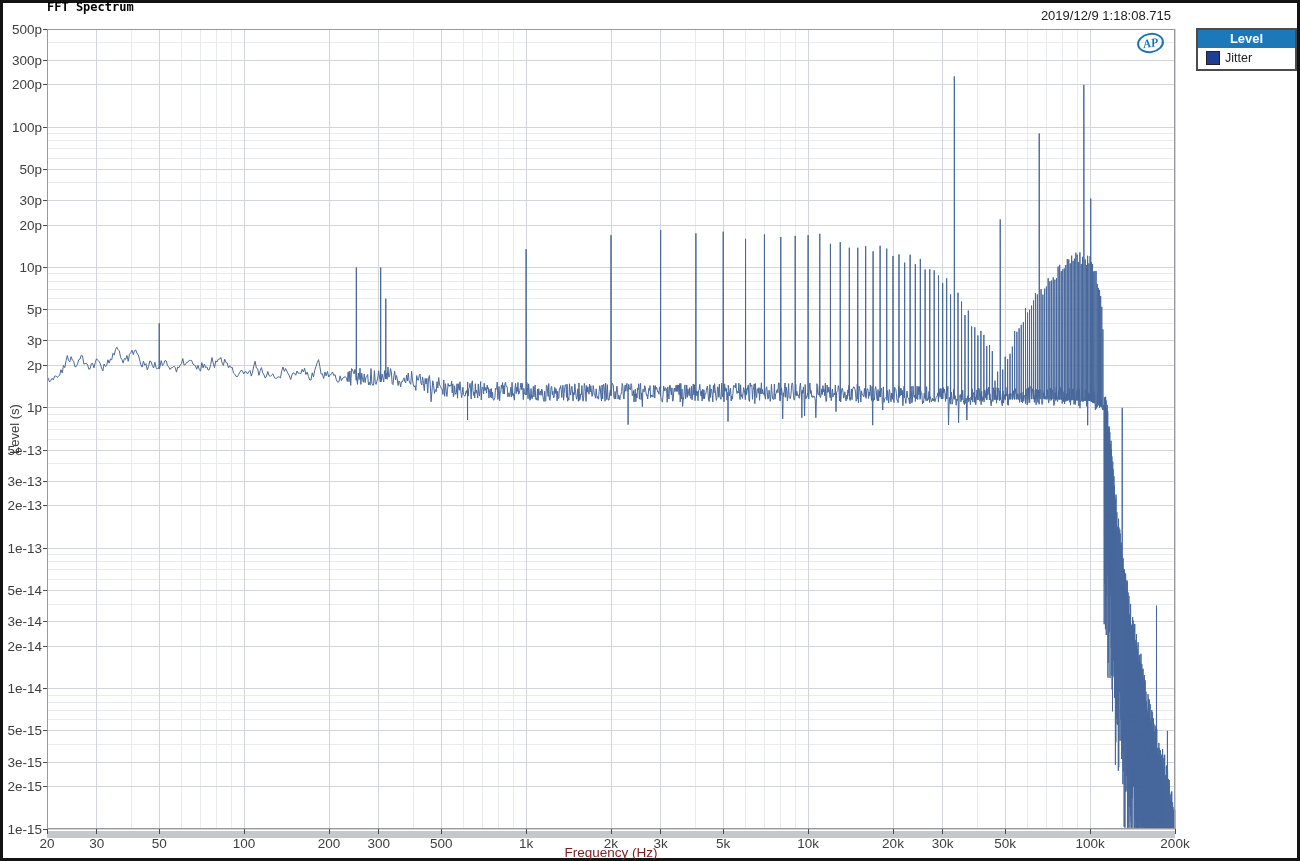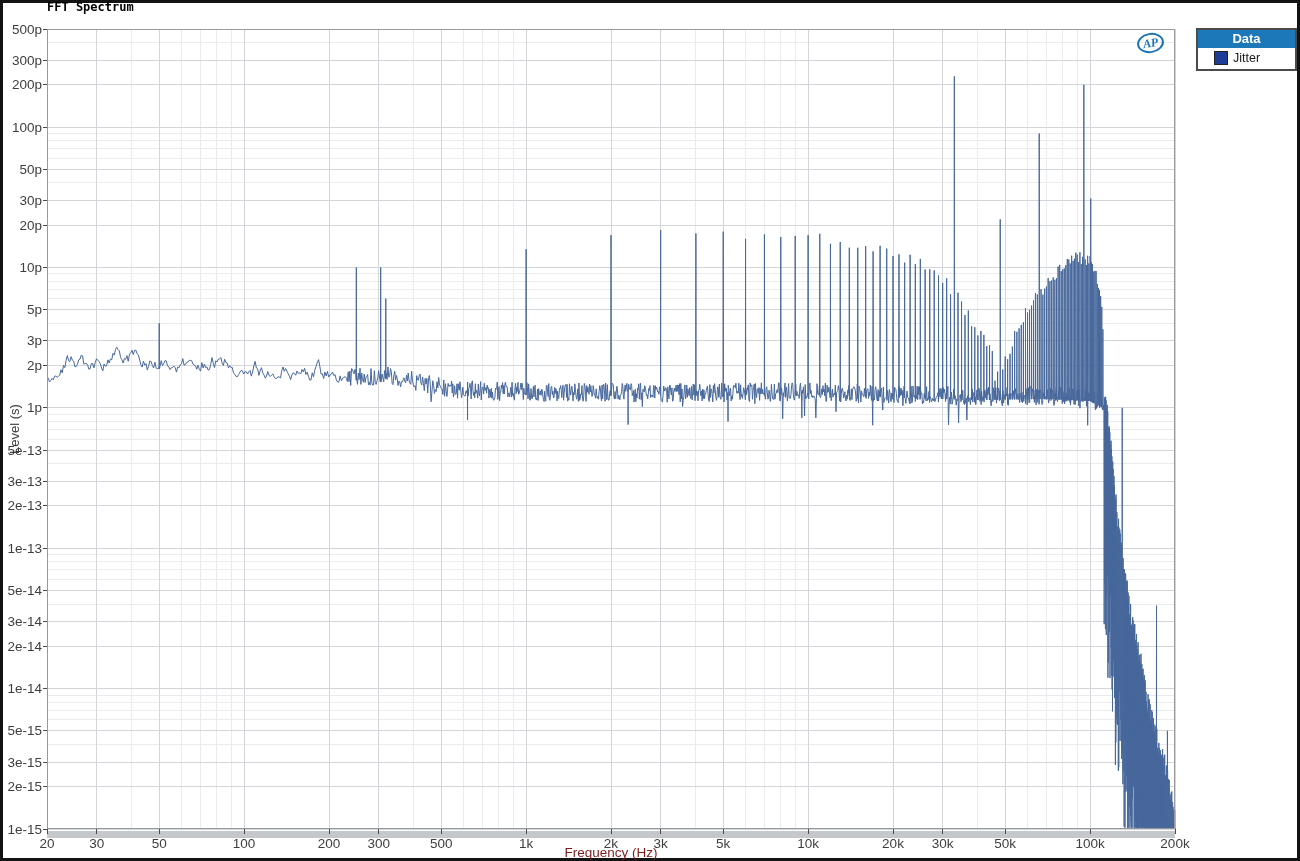--- a/index.html
+++ b/index.html
@@ -8,21 +8,21 @@
   .title{position:absolute;left:47px;top:0px;width:1128px;text-align:left;
          font-family:"DejaVu Sans Mono",monospace;font-weight:700;font-size:12px;color:#000;}
   .timestamp{position:absolute;left:47px;top:8px;width:1124px;text-align:right;
              font-size:13px;color:#1c1c1c;}
   .ylabel{position:absolute;left:14px;top:429px;transform:translate(-50%,-50%) rotate(-90deg);
           white-space:nowrap;font-size:13px;color:#3e3e3e;}
   .xlabel{position:absolute;left:47px;top:845px;width:1128px;text-align:center;
           font-size:13.5px;color:#7f1d1d;}
   .legend{position:absolute;left:1196px;top:28px;width:101px;border:2px solid #4b4b4b;background:#fff;box-sizing:border-box;}
   .legend-header{color:#fff;font-weight:bold;font-size:13px;text-align:center;padding:1px 0 2px 0;}
-  .legend-item{display:flex;align-items:center;gap:5px;padding:3px 6px 4px 16px;background:#fff;}
+  .legend-item{display:flex;align-items:center;gap:5px;padding:3px 6px 4px 8px;background:#fff;}
   .legend-item .swatch{width:12px;height:12px;border:1px solid #222;flex:0 0 auto;}
   .legend-item .lbl{font-size:12.5px;color:#1a1a1a;}
   .ap-logo{position:absolute;left:1137px;top:33px;width:27px;height:20px;border:2px solid #1a72b8;
            border-radius:50%;transform:rotate(-10deg);color:#1a72b8;box-sizing:border-box;
            font-style:italic;font-weight:bold;font-size:12px;line-height:16px;text-align:center;
            font-family:"Liberation Serif",serif;}
   .tlab{font-family:"Liberation Sans",sans-serif;font-size:13.5px;fill:#3e3e3e;}
   svg#plot{position:absolute;left:0;top:0;}
 </style>
 </head>
@@ -208,27 +208,28 @@
         <text x="42" y="766.5235106545009" text-anchor="end" class="tlab">3e-15</text>
         <text x="42" y="791.2425400821629" text-anchor="end" class="tlab">2e-15</text>
         <text x="42" y="833.5" text-anchor="end" class="tlab">1e-15</text>
       </g>
       <path d="M47.00 378.97L48.27 378.23L49.54 381.97L50.81 380.38L52.08 378.38L53.34 379.87L54.61 376.15L55.88 375.97L57.15 377.40L58.42 376.25L59.69 375.25L60.96 369.72L62.23 372.86L63.50 365.38L64.77 367.62L66.03 360.75L67.30 355.51L68.57 360.66L69.84 361.75L71.11 356.67L72.38 360.19L73.65 361.10L74.92 366.82L76.19 366.52L77.46 364.17L78.72 359.74L79.99 359.10L81.26 355.21L82.53 355.87L83.80 363.94L85.07 363.72L86.34 363.29L87.61 365.03L88.88 369.24L90.15 368.67L91.41 363.48L92.68 363.47L93.95 367.85L95.22 362.62L96.49 358.79L97.76 360.14L99.03 361.52L100.30 363.80L101.57 368.09L102.84 370.87L104.10 363.99L105.37 366.34L106.64 365.66L107.91 359.82L109.18 363.12L110.45 358.94L111.72 359.77L112.99 353.28L114.26 355.08L115.53 349.47L116.79 347.24L118.06 349.62L119.33 350.92L120.60 357.49L121.87 359.51L123.14 363.05L124.41 358.59L125.68 359.27L126.95 355.53L128.22 361.32L129.48 354.24L130.75 352.76L132.02 350.21L133.29 354.59L134.56 350.43L135.83 350.11L137.10 353.77L138.37 354.85L139.64 359.92L140.91 364.89L142.17 367.08L143.44 361.12L144.71 365.16L145.98 363.60L147.25 369.82L148.52 366.58L149.79 360.99L151.06 361.49L152.33 365.48L153.60 368.00L154.86 362.21L156.13 367.78L157.40 369.13L158.67 367.50L159.08 368.74L159.22 323.36L159.36 368.74L159.94 366.63L161.21 360.61L162.48 365.56L163.75 363.62L165.02 360.54L166.29 361.01L167.55 365.73L168.82 367.04L170.09 369.53L171.36 367.71L172.63 367.46L173.90 366.13L175.17 367.55L176.44 372.12L177.71 367.03L178.98 367.65L180.24 365.02L181.51 363.69L182.78 358.57L184.05 365.14L185.32 364.64L186.59 362.51L187.86 362.13L189.13 360.36L190.40 360.41L191.67 360.63L192.93 363.97L194.20 364.93L195.47 365.78L196.74 369.21L198.01 365.37L199.28 369.30L200.55 371.14L201.82 362.54L203.09 367.93L204.36 364.05L205.62 367.71L206.89 366.90L208.16 370.15L209.43 369.54L210.70 364.44L211.97 357.58L213.24 363.11L214.51 367.60L215.78 360.92L217.05 361.92L218.31 359.17L219.58 359.07L220.85 357.49L222.12 363.10L223.39 365.44L224.66 359.23L225.93 362.44L227.20 363.05L228.47 367.88L229.74 365.74L231.00 367.67L232.27 367.50L233.54 373.08L234.81 374.22L236.08 376.42L237.35 376.67L238.62 374.62L239.89 372.17L241.16 370.36L242.43 370.80L243.69 373.93L244.96 371.76L246.23 371.82L247.50 373.93L248.77 371.81L250.04 370.45L251.31 376.11L252.58 372.02L253.85 365.69L255.12 361.29L256.38 367.99L257.65 368.77L258.92 375.33L260.19 370.53L261.46 367.67L262.73 372.73L264.00 374.97L265.27 378.12L266.54 376.02L267.81 371.48L269.07 375.57L270.34 376.36L271.61 375.08L272.88 373.84L274.15 376.87L275.42 378.53L276.69 378.37L277.96 376.69L279.23 377.04L280.50 377.95L281.76 370.56L283.03 366.99L284.30 371.36L285.57 368.53L286.84 371.10L288.11 373.50L289.38 375.98L290.65 379.59L291.92 375.01L293.19 372.89L294.45 373.33L295.72 375.23L296.99 371.00L298.26 373.25L299.53 373.14L300.80 373.73L302.07 369.40L303.34 371.91L304.61 368.32L305.88 374.56L307.15 372.17L308.41 376.24L309.68 379.97L310.95 380.10L312.22 372.82L313.49 376.82L314.76 370.21L316.03 366.42L317.30 362.57L318.57 359.65L319.84 366.43L321.10 374.05L322.37 373.77L323.64 378.59L324.91 372.09L326.18 375.99L327.45 371.45L328.72 377.02L329.99 374.94L331.26 374.27L332.53 371.99L333.79 375.56L335.06 374.57L336.33 379.90L337.60 382.09L338.87 381.96L340.14 375.85L341.41 380.66L342.68 378.07L343.95 377.53L345.22 376.51L346.48 378.17L347.33 381.49L348.18 371.78L349.02 381.74L349.87 371.00L350.71 385.41L351.56 368.60L352.41 369.28L353.25 372.19L354.10 373.94L354.94 369.33L355.79 372.28L356.19 380.20L356.33 267.50L356.47 380.20L356.64 376.13L357.48 384.36L358.33 373.01L359.17 379.58L360.02 368.21L360.87 384.40L361.71 373.11L362.56 379.42L363.40 382.17L364.25 373.97L365.10 382.56L365.94 377.22L366.79 376.49L367.63 374.53L368.48 384.86L369.33 382.31L370.17 385.22L371.02 368.58L371.86 383.12L372.71 385.15L373.56 385.07L374.40 370.64L375.25 382.55L376.09 384.43L376.94 381.05L377.79 378.11L378.63 370.75L379.48 377.04L380.32 382.00L380.54 379.07L380.68 267.50L380.82 379.07L381.17 381.79L382.02 374.01L382.86 377.91L383.71 381.97L384.55 370.59L385.40 377.97L385.65 378.70L385.79 298.64L385.93 378.70L386.25 373.30L387.09 379.35L387.94 366.96L388.78 377.13L389.63 376.49L390.48 368.55L391.32 371.66L392.17 383.49L393.01 384.63L393.86 375.47L394.71 371.29L395.55 380.06L396.40 375.49L397.24 378.77L398.09 385.52L398.94 380.95L399.78 382.31L400.63 386.83L401.47 381.66L402.32 381.83L403.17 379.84L404.01 377.81L404.86 381.79L405.70 382.86L406.55 374.99L407.40 381.00L408.24 373.03L409.09 380.88L409.93 382.97L410.78 384.30L411.63 371.24L412.47 380.11L413.32 384.86L414.16 386.98L415.01 385.67L415.86 390.41L416.70 375.60L417.55 379.87L418.39 380.25L419.24 375.28L420.09 374.04L420.93 383.06L421.78 384.93L422.62 376.93L423.47 383.65L424.32 390.65L425.16 378.42L426.01 384.04L426.85 378.39L427.70 393.02L428.55 378.40L429.39 375.53L430.24 384.12L431.08 401.75L431.93 391.85L432.78 380.74L433.62 385.40L434.47 393.46L435.31 389.58L436.16 391.68L437.01 381.72L437.85 387.91L438.70 377.56L439.54 384.84L440.39 386.27L441.24 388.41L442.08 388.95L442.93 394.46L443.77 379.97L444.62 396.25L445.47 383.70L446.31 391.85L446.90 396.50L447.50 390.72L448.09 383.44L448.68 386.17L449.27 385.04L449.87 386.41L450.46 384.99L451.05 385.66L451.64 381.11L452.23 392.94L452.83 383.83L453.42 396.91L454.01 394.97L454.60 385.77L455.20 392.32L455.79 394.37L456.38 392.64L456.97 383.81L457.56 398.21L458.16 383.71L458.75 388.54L459.34 390.22L459.93 381.77L460.52 386.70L461.12 394.30L461.71 397.66L462.30 392.53L462.89 387.23L463.49 394.58L464.08 395.19L464.67 396.18L465.26 395.80L465.85 391.48L466.45 390.68L467.04 393.37L467.43 389.65L467.56 419.97L467.63 382.02L467.70 389.65L468.22 396.07L468.82 388.26L469.41 387.57L470.00 383.35L470.59 388.79L471.18 399.06L471.78 382.91L472.37 380.83L472.96 390.36L473.55 395.45L474.15 391.93L474.74 397.91L475.33 383.75L475.92 393.35L476.51 390.06L477.11 392.72L477.70 398.10L478.29 383.93L478.88 393.21L479.48 396.08L480.07 389.74L480.66 381.59L481.25 399.94L481.84 390.09L482.44 386.97L483.03 387.58L483.62 394.06L484.21 383.25L484.81 390.43L485.40 390.25L485.99 387.32L486.58 393.14L487.17 385.13L487.77 388.89L488.36 387.73L488.95 398.08L489.54 390.26L490.13 389.15L490.73 397.26L491.32 388.52L491.91 398.17L492.50 392.26L493.10 399.11L493.69 400.31L494.28 398.96L494.87 397.84L495.46 388.31L496.06 389.44L496.65 388.73L497.24 382.06L497.83 399.45L498.43 393.79L499.02 386.53L499.61 400.69L500.20 392.04L500.79 392.09L501.39 385.08L501.98 388.26L502.57 382.59L503.16 393.79L503.76 385.56L504.35 394.07L504.94 383.65L505.53 382.21L506.12 386.66L506.72 386.18L507.31 388.01L507.90 396.92L508.49 393.17L509.09 393.15L509.68 396.58L510.27 391.57L510.86 387.24L511.45 397.06L512.05 382.32L512.64 395.45L513.23 393.46L513.82 397.12L514.42 400.20L515.01 387.86L515.60 383.39L516.19 393.66L516.78 387.31L517.38 391.42L517.97 382.41L518.56 394.29L519.15 393.43L519.74 390.62L520.34 387.66L520.93 382.99L521.52 389.53L522.11 383.24L522.71 387.79L523.30 399.60L523.89 388.26L524.48 393.96L525.07 393.56L525.67 394.00L525.97 395.00L526.11 249.20L526.25 395.00L526.26 393.62L526.85 382.43L527.44 387.45L528.04 398.72L528.63 383.87L529.22 391.93L529.81 400.26L530.40 399.93L531.00 388.48L531.59 397.10L532.18 398.86L532.77 394.32L533.37 386.37L533.96 396.95L534.55 389.34L535.14 385.11L535.73 399.24L536.33 398.30L536.92 400.11L537.51 388.97L538.10 400.41L538.70 388.67L539.29 394.54L539.88 394.38L540.47 390.94L541.06 395.35L541.66 389.07L542.25 390.17L542.84 396.25L543.43 399.37L544.03 401.38L544.62 391.29L545.21 401.36L545.80 400.70L546.39 385.38L546.99 385.34L547.58 391.84L548.17 396.50L548.76 383.60L549.35 399.17L549.95 400.37L550.54 394.54L551.13 386.71L551.72 386.37L552.32 394.63L552.91 391.16L553.50 398.05L554.09 397.16L554.68 387.42L555.28 393.59L555.87 388.57L556.46 390.45L557.05 400.84L557.65 391.30L558.24 398.47L558.83 398.32L559.42 388.50L560.01 388.99L560.61 385.60L561.20 389.72L561.79 397.58L562.38 389.15L562.98 385.13L563.57 400.20L564.16 393.61L564.75 387.68L565.34 385.10L565.94 384.43L566.53 397.37L567.12 384.35L567.71 401.19L568.31 397.76L568.90 399.80L569.49 383.78L570.08 391.02L570.67 395.06L571.27 389.29L571.86 386.32L572.45 390.96L573.04 400.92L573.64 392.51L574.23 394.61L574.82 383.83L575.41 389.71L576.00 395.86L576.60 399.18L577.19 396.21L577.78 388.86L578.37 401.33L578.96 382.97L579.56 400.32L580.15 398.85L580.74 393.94L581.33 394.77L581.93 385.57L582.52 398.53L583.11 401.20L583.70 397.12L584.29 383.44L584.89 386.10L585.48 391.26L586.07 401.37L586.66 385.50L587.26 392.24L587.85 386.89L588.44 391.29L589.03 394.25L589.62 384.07L590.22 391.89L590.81 385.67L591.40 390.94L591.99 396.43L592.59 395.09L593.18 385.58L593.77 389.83L594.36 394.87L594.95 395.35L595.55 398.19L596.14 388.80L596.73 395.41L597.32 398.25L597.92 396.36L598.51 399.20L599.10 391.68L599.69 385.68L600.28 387.93L600.88 396.03L601.47 400.98L602.06 385.03L602.65 398.86L603.25 384.84L603.84 384.13L604.43 390.75L605.02 401.34L605.61 383.01L606.21 392.05L606.80 399.65L607.39 384.69L607.98 397.84L608.57 400.28L609.17 399.85L609.76 393.08L610.35 390.11L610.86 395.60L610.94 383.76L611.00 235.15L611.14 395.60L611.54 389.25L612.13 383.19L612.72 384.39L613.31 384.79L613.90 397.28L614.50 399.09L615.09 391.53L615.68 398.71L616.27 392.08L616.87 386.23L617.46 389.43L618.05 399.11L618.64 395.13L619.23 396.50L619.83 399.81L620.42 395.06L621.01 394.34L621.60 391.68L622.20 383.46L622.79 385.78L623.38 396.04L623.97 399.12L624.56 389.86L625.16 384.91L625.75 391.31L626.34 386.88L626.93 383.30L627.53 391.46L627.98 392.59L628.12 424.60L628.12 397.33L628.25 392.59L628.71 384.31L629.30 387.53L629.89 389.47L630.49 389.77L631.08 383.65L631.67 385.55L632.26 395.67L632.86 393.51L633.45 390.55L634.04 402.06L634.63 393.40L635.22 389.29L635.82 401.66L636.41 393.66L637.00 397.98L637.59 388.35L638.18 389.52L638.78 383.73L639.37 399.16L639.96 389.12L640.55 383.30L641.15 399.66L641.74 392.85L642.33 406.63L642.92 389.12L643.51 389.54L644.11 392.08L644.70 385.67L645.29 387.30L645.88 391.68L646.48 395.60L647.07 394.65L647.66 399.01L648.25 394.23L648.84 388.39L649.44 390.42L650.03 385.65L650.62 397.54L651.21 395.01L651.81 396.42L652.40 395.09L652.99 397.18L653.58 385.33L654.17 386.44L654.77 398.11L655.36 385.63L655.95 389.48L656.54 387.22L657.14 389.31L657.73 392.02L658.32 391.58L658.91 394.18L659.50 386.92L660.10 388.25L660.52 395.95L660.66 229.99L660.69 389.58L660.80 395.95L661.28 400.70L661.87 401.52L662.47 401.91L663.06 395.12L663.65 386.09L664.24 388.68L664.83 391.13L665.43 387.73L666.02 388.10L666.61 389.95L667.20 402.23L667.79 386.85L668.39 393.58L668.98 398.98L669.57 385.43L670.16 385.17L670.76 391.07L671.35 395.01L671.94 387.85L672.53 401.09L673.12 400.81L673.72 391.72L674.31 388.05L674.90 391.64L675.49 390.38L676.09 385.23L676.68 391.47L677.27 384.86L677.86 391.46L678.45 385.17L679.05 394.72L679.64 383.62L680.23 401.89L680.82 383.38L681.42 398.89L682.01 388.95L682.60 406.45L683.19 400.34L683.78 396.70L684.38 388.85L684.97 384.87L685.56 398.79L686.15 395.50L686.75 384.97L687.34 397.33L687.93 388.84L688.52 393.09L689.11 395.65L689.71 387.69L690.30 396.62L690.89 398.43L691.48 386.25L692.08 399.90L692.67 393.54L693.26 383.95L693.85 395.08L694.44 384.77L695.04 400.64L695.63 390.93L695.75 395.72L695.89 233.38L696.03 395.72L696.22 390.81L696.81 392.98L697.40 391.58L698.00 400.76L698.59 390.29L699.18 389.29L699.77 384.29L700.37 391.90L700.96 395.90L701.55 390.83L702.14 401.04L702.73 389.03L703.33 398.66L703.92 389.87L704.51 398.78L705.10 393.83L705.70 393.91L706.29 390.72L706.88 387.76L707.47 386.07L708.06 393.85L708.66 400.31L709.25 401.52L709.84 384.61L710.43 397.50L711.03 388.82L711.62 390.13L712.21 394.78L712.80 401.93L713.39 385.51L713.99 392.92L714.58 383.65L715.17 389.94L715.76 395.98L716.36 400.36L716.95 397.66L717.54 386.88L718.13 387.58L718.72 397.26L719.32 384.13L719.91 395.68L720.50 398.94L721.09 399.37L721.69 383.02L722.28 394.42L722.87 396.93L723.08 395.55L723.22 231.66L723.36 395.55L723.46 393.87L724.05 401.89L724.65 383.80L725.24 391.29L725.83 387.86L726.42 388.64L727.01 400.16L727.61 393.70L727.89 392.39L728.02 421.48L728.16 392.39L728.20 385.27L728.79 388.46L729.38 395.81L729.98 391.56L730.57 388.29L731.16 400.98L731.75 395.89L732.34 399.21L732.94 393.19L733.53 385.50L734.12 386.48L734.71 385.57L735.31 387.80L735.90 383.23L736.49 391.07L737.08 393.49L737.67 391.12L738.27 392.98L738.86 383.19L739.45 391.33L740.04 399.60L740.64 384.77L741.23 396.57L741.82 394.51L742.41 398.49L743.00 393.99L743.60 387.66L744.19 389.98L744.78 393.13L745.37 399.72L745.41 395.40L745.55 238.84L745.69 395.40L745.97 388.38L746.56 394.64L747.15 390.57L747.74 387.09L748.33 384.85L748.93 400.07L749.52 401.53L750.11 382.92L750.70 386.49L751.30 385.08L751.89 385.12L752.48 399.28L753.07 390.34L753.66 387.88L754.26 383.94L754.85 403.67L755.44 383.49L756.03 394.17L756.62 397.62L757.22 389.77L757.81 388.53L758.40 393.30L758.99 387.58L759.59 400.38L760.18 388.45L760.77 393.80L761.36 382.74L761.95 394.03L762.55 389.40L763.14 393.42L763.73 393.27L764.29 395.28L764.32 392.76L764.43 234.43L764.57 395.28L764.92 396.03L765.51 399.19L766.10 388.16L766.69 386.77L767.28 392.11L767.88 399.14L768.47 397.93L769.06 390.20L769.65 394.60L770.25 401.38L770.84 396.26L771.43 384.27L772.02 393.03L772.61 398.74L773.21 399.52L773.80 399.16L774.39 383.98L774.98 399.21L775.58 393.96L776.17 393.54L776.76 390.46L777.35 389.43L777.94 392.66L778.54 382.82L779.13 382.96L779.72 400.33L780.31 401.09L780.64 395.18L780.78 236.97L780.91 389.04L780.92 395.18L781.50 387.84L782.09 393.52L782.68 418.79L783.27 392.74L783.87 396.58L784.46 388.64L785.05 382.97L785.64 397.42L786.23 387.09L786.83 391.83L787.42 401.05L788.01 394.07L788.60 383.56L789.20 397.83L789.79 398.22L790.38 398.42L790.97 394.51L791.56 385.74L792.16 382.92L792.75 384.45L793.34 394.05L793.93 399.14L794.53 400.17L795.07 395.09L795.12 387.97L795.21 235.87L795.35 395.09L795.71 384.26L796.30 395.80L796.89 391.33L797.49 395.38L798.08 394.64L798.67 396.41L799.26 398.39L799.86 386.79L800.45 383.03L801.04 392.28L801.63 399.81L801.69 391.92L801.83 417.78L801.96 391.92L802.22 389.98L802.82 393.32L803.41 386.86L804.00 394.24L804.59 416.00L805.19 384.51L805.78 398.94L806.37 396.40L806.96 397.32L807.55 393.17L807.97 395.00L808.11 235.15L808.15 385.12L808.25 395.00L808.74 398.93L809.33 386.68L809.92 382.95L810.52 393.48L811.11 390.50L811.70 396.66L812.29 395.72L812.88 397.66L813.48 396.14L814.07 396.15L814.66 397.22L815.25 399.95L815.84 417.80L816.44 398.61L817.03 383.70L817.62 392.94L818.21 394.90L818.81 394.61L819.40 385.46L819.64 395.33L819.78 233.81L819.92 395.33L819.99 397.05L820.58 397.49L821.17 394.74L821.77 388.86L822.36 394.50L822.95 385.61L823.54 391.82L824.14 389.30L824.73 395.74L825.32 383.13L825.91 401.53L826.50 401.10L827.10 385.07L827.69 392.43L828.28 392.06L828.87 387.08L829.47 391.80L830.06 397.73L830.30 395.63L830.44 243.81L830.58 395.63L830.65 390.21L831.24 400.63L831.83 396.80L832.43 388.97L833.02 396.88L833.61 394.73L834.20 393.24L834.80 395.00L835.39 385.01L835.98 411.63L836.57 392.80L837.16 391.53L837.76 390.53L838.35 385.68L838.94 388.49L839.53 401.04L840.10 395.91L840.13 387.19L840.24 242.07L840.38 395.91L840.72 401.98L841.31 393.74L841.90 388.58L842.49 388.34L843.09 392.41L843.68 398.09L844.27 395.69L844.86 391.75L845.45 397.83L846.05 401.03L846.64 395.27L847.23 399.20L847.82 389.86L848.42 393.11L849.01 385.23L849.18 396.16L849.32 247.69L849.46 396.16L849.60 399.50L850.19 400.52L850.78 396.51L851.38 388.93L851.97 399.66L852.56 389.31L853.15 387.99L853.75 386.73L854.34 387.22L854.93 389.07L855.52 391.91L856.11 401.25L856.71 399.08L857.30 383.89L857.63 396.40L857.77 247.76L857.89 398.77L857.91 396.40L858.48 402.75L859.08 386.16L859.67 388.33L860.26 392.88L860.85 402.10L861.44 390.81L862.04 393.51L862.63 394.80L863.22 395.63L863.81 396.78L864.41 388.35L865.00 395.41L865.53 396.62L865.59 396.79L865.67 246.19L865.81 396.62L866.18 398.42L866.77 390.20L867.37 388.84L867.96 389.08L868.55 398.47L869.14 392.07L869.74 395.64L870.33 385.00L870.92 394.00L871.51 400.39L872.10 386.29L872.70 425.19L872.96 396.83L873.10 251.34L873.24 396.83L873.29 401.16L873.88 398.41L874.47 399.93L875.06 389.40L875.66 386.66L876.25 390.42L876.84 399.24L877.43 400.97L878.03 389.52L878.62 400.91L879.21 391.20L879.80 395.05L879.96 397.03L880.10 245.81L880.24 397.03L880.39 390.48L880.99 390.50L881.58 388.28L882.17 400.71L882.76 410.03L883.36 386.92L883.95 402.43L884.54 398.74L885.13 398.36L885.72 397.83L886.32 397.64L886.58 397.22L886.72 248.60L886.86 397.22L886.91 400.45L887.50 390.53L888.09 395.66L888.69 403.09L889.28 389.52L889.87 392.05L890.46 398.51L891.05 401.77L891.65 393.02L892.24 399.32L892.83 393.62L892.86 397.39L893.00 255.95L893.14 397.39L893.42 398.12L894.02 402.54L894.61 387.31L895.20 388.35L895.79 389.25L896.38 393.50L896.98 400.50L897.57 400.03L898.16 402.73L898.75 386.21L898.83 397.57L898.98 254.37L899.12 397.57L899.35 396.49L899.94 387.93L900.53 395.54L901.12 388.32L901.71 394.84L902.31 390.32L902.90 405.73L903.49 394.24L904.08 386.18L904.53 397.74L904.67 262.63L904.67 386.05L904.81 397.74L905.27 398.50L905.86 403.39L906.45 395.91L907.04 391.02L907.64 397.22L908.23 397.93L908.82 399.04L909.41 402.73L909.98 397.90L910.00 403.94L910.12 254.75L910.26 397.90L910.60 390.32L911.19 386.33L911.78 402.86L912.37 401.82L912.97 386.03L913.56 394.71L914.15 397.19L914.74 395.02L915.19 398.05L915.33 264.13L915.33 401.46L915.47 398.05L915.93 396.72L916.52 398.58L917.11 386.16L917.70 399.67L918.30 386.63L918.89 394.65L919.48 386.62L920.07 399.38L920.19 398.20L920.33 258.93L920.47 398.20L920.66 390.58L921.26 393.71L921.85 393.36L922.44 403.84L923.03 401.07L923.63 402.75L924.22 393.44L924.81 397.93L924.99 398.34L925.13 269.47L925.27 398.34L925.40 395.71L925.99 400.76L926.59 386.70L927.18 400.84L927.77 398.49L928.36 399.38L928.96 391.41L929.55 402.46L929.61 398.47L929.75 269.32L929.89 398.47L930.14 396.73L930.73 398.34L931.32 401.83L931.92 400.37L932.51 398.16L933.10 401.05L933.69 398.87L934.07 398.60L934.21 270.34L934.28 389.01L934.35 398.60L934.88 401.68L935.47 399.91L936.06 397.66L936.65 396.45L937.25 396.06L937.84 392.86L938.36 398.73L938.43 402.12L938.51 275.46L938.65 398.73L939.02 388.63L939.61 394.81L940.21 397.11L940.80 388.23L941.39 399.05L941.98 389.27L942.52 398.85L942.58 393.94L942.66 282.95L942.80 398.85L943.17 387.51L943.76 392.95L944.35 389.05L944.94 392.95L945.54 401.38L946.13 393.54L946.53 398.97L946.67 278.37L946.72 397.83L946.81 398.97L947.31 392.01L947.91 386.40L948.50 424.94L949.09 403.44L949.68 397.33L950.27 404.09L950.42 399.08L950.56 294.29L950.70 399.08L950.87 396.16L951.46 392.16L952.05 404.23L952.64 401.79L953.24 396.91L953.83 389.14L954.19 399.19L954.19 399.19L954.33 298.40L954.33 76.34L954.42 391.06L954.47 399.19L954.47 399.19L955.01 395.56L955.60 398.25L956.20 405.26L956.79 398.94L957.38 400.58L957.85 399.30L957.97 392.80L957.99 292.72L958.13 399.30L958.57 422.72L959.16 397.07L959.75 396.15L960.34 394.48L960.93 401.81L961.40 399.40L961.53 394.51L961.54 301.52L961.68 399.40L962.12 399.92L962.71 390.24L963.30 400.33L963.89 403.53L964.49 404.70L964.85 399.50L964.99 315.06L965.08 403.50L965.13 399.50L965.67 402.34L966.26 398.18L966.86 420.00L967.45 395.96L968.04 396.46L968.20 399.60L968.34 310.54L968.48 399.60L968.63 401.69L969.22 397.97L969.82 399.38L970.41 404.67L971.00 396.93L971.47 399.70L971.59 399.72L971.61 326.33L971.75 399.70L972.19 388.90L972.78 402.06L973.37 392.66L973.96 393.05L974.55 402.32L974.65 399.79L974.79 327.27L974.93 399.79L975.15 396.77L975.74 404.76L976.33 398.86L976.92 389.96L977.52 395.79L977.75 399.88L977.89 335.40L978.03 399.88L978.11 392.38L978.70 388.09L979.29 389.15L979.88 401.32L980.48 393.97L980.77 399.84L980.91 330.93L981.06 399.84L981.07 404.70L981.66 391.21L982.25 401.28L982.85 396.75L983.44 397.44L983.72 399.80L983.87 334.85L984.01 399.80L984.03 402.08L984.62 390.04L985.21 392.12L985.81 398.07L986.40 388.50L986.61 399.75L986.75 346.15L986.89 399.75L986.99 388.61L987.58 395.15L988.18 394.04L988.77 387.16L989.36 395.62L989.42 399.71L989.56 345.14L989.70 399.71L989.95 393.67L990.54 400.66L991.14 405.82L991.73 399.61L992.17 399.67L992.32 351.10L992.32 397.77L992.46 399.67L992.91 401.59L993.50 387.76L994.10 399.58L994.69 390.43L994.87 399.63L995.01 380.67L995.15 399.63L995.28 395.86L995.87 387.55L996.47 403.18L997.06 395.36L997.50 399.59L997.64 371.66L997.65 392.20L997.78 399.59L998.24 388.03L998.83 388.80L999.43 400.63L1000.02 390.90L1000.08 399.55L1000.08 399.55L1000.22 371.78L1000.22 219.43L1000.36 399.55L1000.36 399.55L1000.61 393.64L1001.20 399.94L1001.80 403.87L1002.39 405.83L1002.60 399.52L1002.74 369.53L1002.89 399.52L1002.98 390.82L1003.57 403.08L1004.16 396.85L1004.76 394.63L1005.08 399.48L1005.22 356.64L1005.35 391.86L1005.36 399.48L1005.94 394.11L1006.53 395.86L1007.13 387.33L1007.50 399.45L1007.64 359.23L1007.72 404.53L1007.79 399.45L1008.31 405.34L1008.90 394.09L1009.49 393.83L1009.88 399.41L1010.02 353.79L1010.09 392.61L1010.16 399.41L1010.68 393.02L1011.27 394.83L1011.86 395.03L1012.21 399.38L1012.36 346.65L1012.46 389.16L1012.50 399.38L1013.05 398.45L1013.64 390.70L1014.23 394.67L1014.50 399.34L1014.64 331.06L1014.79 399.34L1014.82 394.01L1015.42 388.71L1016.01 393.88L1016.60 395.25L1016.75 399.31L1016.89 331.84L1017.03 399.31L1017.19 397.81L1017.79 393.78L1018.38 396.90L1018.96 399.28L1018.97 399.91L1019.10 328.35L1019.24 399.28L1019.56 402.37L1020.15 393.33L1020.75 393.43L1021.13 399.25L1021.27 324.83L1021.34 401.93L1021.41 399.25L1021.93 396.10L1022.52 402.88L1023.11 392.11L1023.26 399.21L1023.40 322.23L1023.54 399.21L1023.71 401.30L1024.30 395.89L1024.89 395.13L1025.35 399.18L1025.48 403.59L1025.49 308.22L1025.63 399.18L1026.08 388.65L1026.67 396.81L1027.26 404.97L1027.41 399.15L1027.55 312.50L1027.69 399.15L1027.85 402.81L1028.44 387.71L1029.04 399.81L1029.43 399.12L1029.57 309.79L1029.63 402.70L1029.71 399.12L1030.22 386.68L1030.81 386.82L1031.41 387.74L1031.42 399.09L1031.56 305.64L1031.70 399.09L1032.00 388.60L1032.59 389.98L1033.18 395.28L1033.38 399.07L1033.52 300.51L1033.66 399.07L1033.77 389.96L1034.37 402.36L1034.96 395.48L1035.31 399.04L1035.45 293.08L1035.55 392.38L1035.59 399.04L1036.14 404.82L1036.74 389.16L1037.21 399.01L1037.33 395.42L1037.35 294.40L1037.49 399.01L1037.92 402.44L1038.51 390.03L1039.08 398.98L1039.08 398.98L1039.10 404.30L1039.22 294.78L1039.22 133.54L1039.36 398.98L1039.36 398.98L1039.70 391.29L1040.29 389.66L1040.88 390.49L1040.92 398.95L1041.06 289.18L1041.20 398.95L1041.47 400.58L1042.07 404.49L1042.66 403.22L1042.74 398.93L1042.88 294.60L1043.02 398.93L1043.25 392.98L1043.84 396.32L1044.43 389.65L1044.52 398.90L1044.66 288.68L1044.81 398.90L1045.03 399.36L1045.62 397.19L1046.21 395.89L1046.29 398.88L1046.43 286.56L1046.57 398.88L1046.80 399.53L1047.40 389.75L1047.99 397.82L1048.02 398.96L1048.16 278.23L1048.31 398.96L1048.58 403.06L1049.17 399.88L1049.74 399.04L1049.76 394.61L1049.88 281.20L1050.02 399.04L1050.36 388.14L1050.95 400.54L1051.43 399.11L1051.54 399.53L1051.57 280.56L1051.71 399.11L1052.13 389.77L1052.72 392.33L1053.09 399.19L1053.23 277.35L1053.32 396.95L1053.37 399.19L1053.91 405.49L1054.50 402.95L1054.74 399.27L1054.88 279.69L1055.02 399.27L1055.09 392.74L1055.69 400.49L1056.28 387.39L1056.36 399.34L1056.50 278.14L1056.64 399.34L1056.87 396.46L1057.46 401.54L1057.96 399.42L1058.05 391.06L1058.10 266.63L1058.24 399.42L1058.65 390.93L1059.24 391.47L1059.54 399.49L1059.68 264.84L1059.82 399.49L1059.83 396.53L1060.42 387.50L1061.02 390.18L1061.10 399.56L1061.24 271.17L1061.38 399.56L1061.61 389.66L1062.20 403.53L1062.64 399.64L1062.78 269.30L1062.79 388.61L1062.92 399.64L1063.38 401.69L1063.98 391.62L1064.16 399.71L1064.30 268.47L1064.44 399.71L1064.57 403.86L1065.16 397.56L1065.66 399.78L1065.75 401.47L1065.81 265.04L1065.95 399.78L1066.35 393.54L1066.94 400.98L1067.15 399.85L1067.29 259.04L1067.43 399.85L1067.53 394.43L1068.12 400.51L1068.62 399.91L1068.71 399.53L1068.76 259.50L1068.90 399.91L1069.31 388.52L1069.90 402.29L1070.06 399.98L1070.21 263.48L1070.35 399.98L1070.49 405.18L1071.08 396.24L1071.50 400.05L1071.64 255.71L1071.68 396.47L1071.78 400.05L1072.27 389.16L1072.86 394.51L1072.91 400.11L1073.05 260.88L1073.19 400.11L1073.45 388.76L1074.04 404.35L1074.31 400.18L1074.45 258.71L1074.59 400.18L1074.64 397.93L1075.23 404.55L1075.70 400.24L1075.82 400.82L1075.84 252.70L1075.98 400.24L1076.41 391.39L1077.01 390.66L1077.07 400.31L1077.21 254.67L1077.35 400.31L1077.60 388.91L1078.19 396.23L1078.42 400.37L1078.56 261.96L1078.70 400.37L1078.78 405.84L1079.37 389.06L1079.76 400.43L1079.90 252.26L1079.97 408.19L1080.04 400.43L1080.56 401.81L1081.08 400.49L1081.15 393.10L1081.22 264.11L1081.36 400.49L1081.74 401.13L1082.33 388.80L1082.39 400.56L1082.53 256.92L1082.67 400.56L1082.93 401.77L1083.52 399.19L1083.69 400.62L1083.69 400.62L1083.83 255.21L1083.83 84.86L1083.97 400.62L1083.97 400.62L1084.11 398.73L1084.70 397.57L1084.97 400.68L1085.11 259.38L1085.25 400.68L1085.30 389.67L1085.89 398.68L1086.24 400.73L1086.38 264.98L1086.48 406.27L1086.52 400.73L1087.07 399.60L1087.49 400.79L1087.64 255.77L1087.66 425.28L1087.78 400.79L1088.26 392.76L1088.74 400.85L1088.85 393.49L1088.88 263.42L1089.02 400.85L1089.44 393.76L1089.97 400.91L1090.03 399.50L1090.11 256.05L1090.25 400.91L1090.58 401.22L1090.63 394.32L1090.72 198.52L1090.86 401.22L1091.19 401.53L1091.22 399.18L1091.33 262.21L1091.47 401.53L1091.81 399.44L1092.39 402.15L1092.40 398.68L1092.53 263.99L1092.68 402.15L1092.99 403.16L1093.59 392.82L1093.59 402.76L1093.73 271.48L1093.87 402.76L1094.18 391.64L1094.77 392.10L1094.77 403.37L1094.91 270.92L1095.05 403.37L1095.36 409.75L1095.94 403.97L1095.96 404.54L1096.08 271.12L1096.23 403.97L1096.55 408.47L1097.10 404.57L1097.14 407.02L1097.25 283.96L1097.39 404.57L1097.73 392.73L1098.25 405.16L1098.32 393.90L1098.40 287.86L1098.54 405.16L1098.92 395.07L1099.39 405.74L1099.51 407.67L1099.54 290.01L1099.68 405.74L1100.10 406.67L1100.52 406.32L1100.66 296.13L1100.69 405.13L1100.80 406.32L1101.29 399.95L1101.64 406.89L1101.78 306.84L1101.88 398.02L1101.92 406.89L1102.47 409.66L1102.75 407.46L1102.89 329.32L1103.03 407.46L1103.06 410.09L1103.65 405.15L1103.99 409.38L1104.20 624.21L1104.40 397.37L1104.61 583.63L1104.82 403.98L1105.03 568.85L1105.24 398.40L1105.44 629.15L1105.65 396.73L1105.86 592.26L1106.07 400.44L1106.28 635.00L1106.48 408.12L1106.69 595.86L1106.90 414.94L1107.09 427.90L1107.11 575.78L1107.23 404.90L1107.31 413.09L1107.37 427.90L1107.52 560.52L1107.73 411.34L1107.94 677.71L1108.15 429.48L1108.35 662.81L1108.56 427.87L1108.77 576.32L1108.98 426.20L1109.19 586.71L1109.39 427.83L1109.60 632.13L1109.81 432.32L1110.02 678.10L1110.22 444.13L1110.43 588.64L1110.64 454.59L1110.85 596.73L1111.06 440.72L1111.26 647.50L1111.47 449.31L1111.68 675.71L1111.89 456.34L1112.10 689.44L1112.30 467.03L1112.51 711.40L1112.72 461.67L1112.93 675.79L1113.13 469.16L1113.34 635.16L1113.55 484.54L1113.76 660.68L1113.97 476.22L1114.17 677.36L1114.38 485.85L1114.59 697.93L1114.80 496.97L1115.01 658.09L1115.21 502.22L1115.42 765.02L1115.63 499.10L1115.84 742.18L1116.04 494.52L1116.25 674.09L1116.46 517.79L1116.67 718.51L1116.88 512.22L1117.08 724.07L1117.29 526.64L1117.50 724.68L1117.71 532.94L1117.91 712.37L1118.12 533.72L1118.33 770.87L1118.54 518.73L1118.75 767.23L1118.95 527.60L1119.16 689.73L1119.37 543.73L1119.58 691.97L1119.79 529.63L1119.99 740.69L1120.20 533.66L1120.41 692.25L1120.62 551.75L1120.82 719.55L1121.03 546.40L1121.24 740.99L1121.45 542.75L1121.66 758.97L1121.86 557.21L1122.07 742.45L1122.10 575.46L1122.24 407.87L1122.28 562.58L1122.38 575.46L1122.49 752.42L1122.70 569.45L1122.90 784.16L1123.11 558.29L1123.32 771.50L1123.53 569.51L1123.73 754.46L1123.94 569.52L1124.15 826.70L1124.36 569.49L1124.57 737.77L1124.77 585.40L1124.98 827.79L1125.19 573.43L1125.40 736.64L1125.61 573.69L1125.81 791.84L1126.02 592.25L1126.23 769.04L1126.44 590.89L1126.64 775.93L1126.85 580.29L1127.06 790.64L1127.27 581.59L1127.48 827.79L1127.68 600.66L1127.89 799.93L1128.10 592.46L1128.31 827.79L1128.52 602.69L1128.72 768.07L1128.93 595.90L1129.14 806.88L1129.35 617.75L1129.55 788.69L1129.76 614.31L1129.97 827.79L1130.18 617.26L1130.39 815.54L1130.59 603.90L1130.80 759.97L1131.01 628.36L1131.22 822.03L1131.42 624.91L1131.63 827.79L1131.84 632.78L1132.05 827.79L1132.26 623.63L1132.46 798.17L1132.67 617.22L1132.88 786.35L1133.09 620.51L1133.30 786.61L1133.50 628.41L1133.71 786.00L1133.92 626.82L1134.13 827.79L1134.33 624.16L1134.54 827.79L1134.75 624.10L1134.96 781.48L1135.17 639.91L1135.37 820.58L1135.58 645.06L1135.79 827.79L1136.00 643.47L1136.21 827.79L1136.41 633.97L1136.62 827.79L1136.83 645.05L1137.04 827.79L1137.24 649.42L1137.45 827.79L1137.66 651.72L1137.87 808.66L1138.08 642.20L1138.28 827.79L1138.49 665.87L1138.70 827.79L1138.91 656.51L1139.12 802.72L1139.32 660.95L1139.53 827.79L1139.74 654.78L1139.95 800.85L1140.15 662.15L1140.36 821.49L1140.57 668.75L1140.78 827.79L1140.99 653.79L1141.19 827.79L1141.40 667.18L1141.61 827.79L1141.82 664.03L1142.03 827.79L1142.23 669.56L1142.44 827.79L1142.65 676.05L1142.86 827.79L1143.06 668.72L1143.27 827.79L1143.48 684.57L1143.69 826.87L1143.90 677.72L1144.10 818.68L1144.31 675.05L1144.52 827.79L1144.73 682.44L1144.94 827.79L1145.14 680.27L1145.35 827.79L1145.56 702.18L1145.77 827.79L1145.97 691.75L1146.18 827.79L1146.39 701.49L1146.60 827.79L1146.81 707.58L1147.01 827.79L1147.22 710.90L1147.43 827.79L1147.64 714.38L1147.85 827.79L1148.05 694.23L1148.26 827.79L1148.47 715.04L1148.68 827.79L1148.88 698.92L1149.09 827.79L1149.30 699.99L1149.51 827.79L1149.72 718.80L1149.92 827.79L1150.13 704.22L1150.34 827.79L1150.55 721.76L1150.75 827.79L1150.96 725.05L1151.17 827.79L1151.38 718.93L1151.59 827.79L1151.79 710.06L1152.00 827.79L1152.21 712.22L1152.42 827.79L1152.63 733.50L1152.83 827.79L1153.04 727.26L1153.25 827.79L1153.46 718.36L1153.66 827.79L1153.87 723.83L1154.08 827.79L1154.29 731.62L1154.50 827.79L1154.70 739.19L1154.91 827.79L1155.12 725.63L1155.33 827.79L1155.54 729.18L1155.74 827.79L1155.95 736.34L1156.16 827.79L1156.37 738.07L1156.39 750.91L1156.53 605.65L1156.57 827.79L1156.67 750.91L1156.78 728.86L1156.99 827.79L1157.20 751.12L1157.41 827.79L1157.61 747.78L1157.82 827.79L1158.03 753.97L1158.24 827.79L1158.45 755.06L1158.65 827.79L1158.86 742.89L1159.07 827.79L1159.28 748.22L1159.48 827.79L1159.69 760.65L1159.90 827.79L1160.11 749.95L1160.32 827.79L1160.52 750.73L1160.73 827.79L1160.94 754.36L1161.15 827.79L1161.35 755.64L1161.56 827.79L1161.77 760.34L1161.98 827.79L1162.19 765.23L1162.39 827.79L1162.60 749.00L1162.81 827.79L1163.02 765.98L1163.23 827.79L1163.43 771.90L1163.64 827.79L1163.85 758.06L1164.06 827.79L1164.26 755.27L1164.47 827.79L1164.68 754.71L1164.89 827.79L1165.10 775.10L1165.30 827.79L1165.51 778.51L1165.72 827.79L1165.93 775.65L1166.14 827.79L1166.34 766.28L1166.55 827.79L1166.76 765.34L1166.97 827.79L1167.17 781.11L1167.28 790.06L1167.38 827.79L1167.42 730.88L1167.56 790.06L1167.59 770.57L1167.80 827.79L1168.01 784.60L1168.21 827.79L1168.42 778.95L1168.63 827.79L1168.84 786.09L1169.05 827.79L1169.25 780.13L1169.46 827.79L1169.67 796.47L1169.88 827.79L1170.08 800.33L1170.29 827.79L1170.50 801.03L1170.71 827.79L1170.92 794.31L1171.12 827.79L1171.33 792.13L1171.54 827.79L1171.75 791.49L1171.96 827.79L1172.16 813.09L1172.37 827.79L1172.58 802.29L1172.79 827.79L1172.99 806.95L1173.20 827.79L1173.41 809.96L1173.62 827.79L1173.83 821.68L1174.03 827.79L1174.24 829.00L1174.45 827.79L1174.66 809.68L1174.87 827.79L1175.00 829.00" fill="none" stroke="#48689c" stroke-width="1" stroke-linejoin="round"></path>
       <rect x="47.5" y="29.5" width="1127" height="799" fill="none" stroke="#97999e" stroke-width="1" shape-rendering="crispEdges"></rect>
       <rect x="1.5" y="1.5" width="1297" height="858" fill="none" stroke="#131313" stroke-width="3"></rect>
     </svg>
 
   <div class="title">FFT Spectrum</div>
+  <div class="timestamp">2019/12/9 1:18:08.715</div>
 
   <div class="ap-logo">
     <span>AP</span>
   </div>
 
   <div class="legend">
-    <div class="legend-header" style="background: rgb(29, 120, 186);">Data</div>
+    <div class="legend-header" style="background: rgb(29, 120, 186);">Level</div>
     <div class="legend-item">
       <span class="swatch" style="background: rgb(30, 61, 150);"></span>
       <span class="lbl">Jitter</span>
     </div>
   </div>
 
   <div class="ylabel">Level (s)</div>
   <div class="xlabel">Frequency (Hz)</div>
 </div>
 

